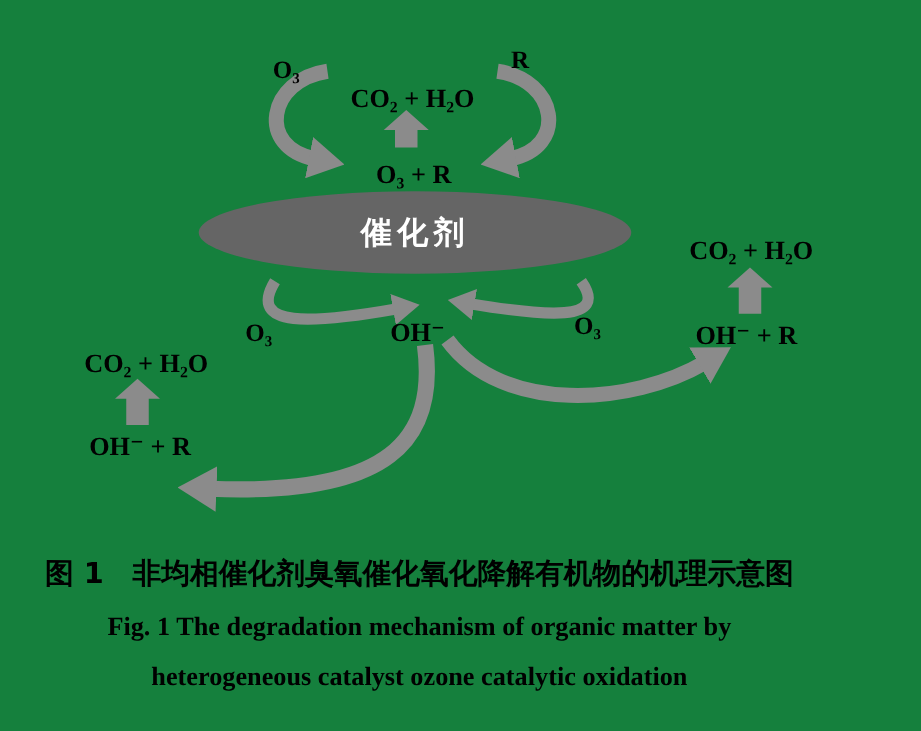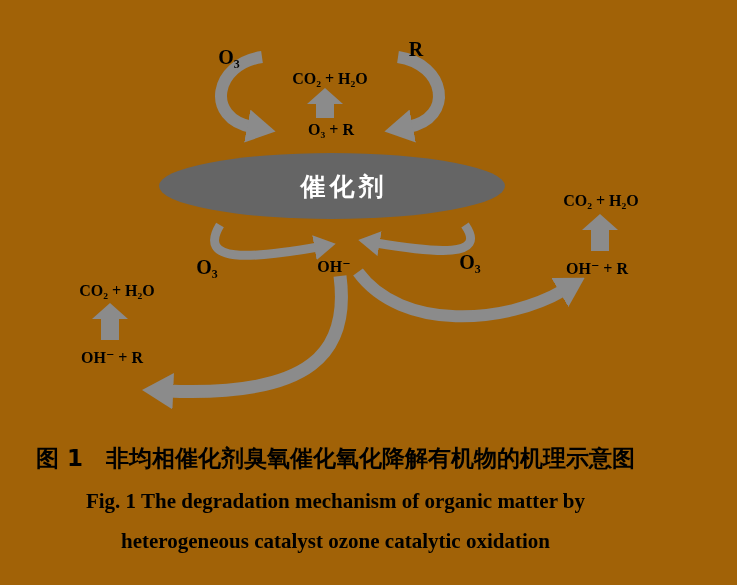--- a/index.html
+++ b/index.html
@@ -1,33 +1,33 @@
 <!DOCTYPE html>
 <html style="--color-arrow: #8b8b8b; --color-ellipse: #656565; --color-catalyst-text: #ffffff; --color-text: #000000;"><head>
 <meta charset="utf-8">
 <style>
   html, body { margin: 0; padding: 0; background: #ffffff; }
   .figure {
     position: relative;
     width: 737px;
     height: 585px;
-    background: #a16207;
+    background: #15803d;
     overflow: hidden;
     font-family: "Liberation Serif", "DejaVu Serif", serif;
     color: var(--color-text, #000);
   }
   .diagram-svg { position: absolute; left: 0; top: 0; }
   .arrow-stroke { fill: none; stroke: var(--color-arrow, #8b8b8b); }
   .arrow-fill   { fill: var(--color-arrow, #8b8b8b); stroke: none; }
   .catalyst-ellipse { fill: var(--color-ellipse, #656565); }
   .label {
     position: absolute;
     transform: translate(-50%, -50%);
     font-weight: bold;
-    font-size: 16px;
+    font-size: 21px;
     white-space: nowrap;
     color: var(--color-text, #000);
   }
   .label-small { font-size: 20px; }
   .catalyst-label {
     position: absolute;
     transform: translate(-50%, -50%);
     font-weight: bold;
     font-size: 25px;
     letter-spacing: 4px;
@@ -85,23 +85,23 @@
 
     <polygon class="arrow-fill" points="110,303 128,319 119,319 119,340 101,340 101,319 92,319"></polygon>
   </svg>
 
   <div class="label label-small" style="left:229px; top:57px;">O₃</div>
 
   <div class="label label-small" style="left:416px; top:49px;">R</div>
 
   <div class="label" style="left:330px; top:79px;">CO₂ + H₂O</div>
 
-  <div class="label" style="left:331px; top:130px;">O₃ + R</div>
+  <div class="label" style="left:331px; top:140px;">O₃ + R</div>
 
-  <div class="catalyst-label" style="left:332px; top:186px;margin-left:12px;">催化剂</div>
+  <div class="catalyst-label" style="left:332px; top:186px;">催化剂</div>
 
   <div class="label label-small" style="left:207px; top:267px;">O₃</div>
 
   <div class="label" style="left:334px; top:266px;">OH⁻</div>
 
   <div class="label label-small" style="left:470px; top:262px;">O₃</div>
 
   <div class="label" style="left:601px; top:201px;">CO₂ + H₂O</div>
 
   <div class="label" style="left:597px; top:268px;">OH⁻ + R</div>

